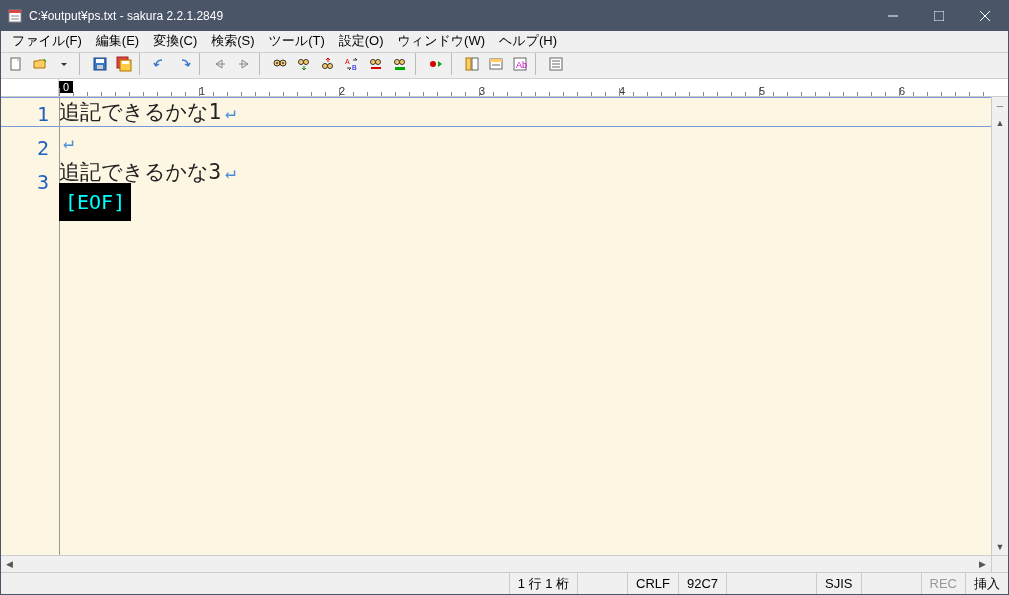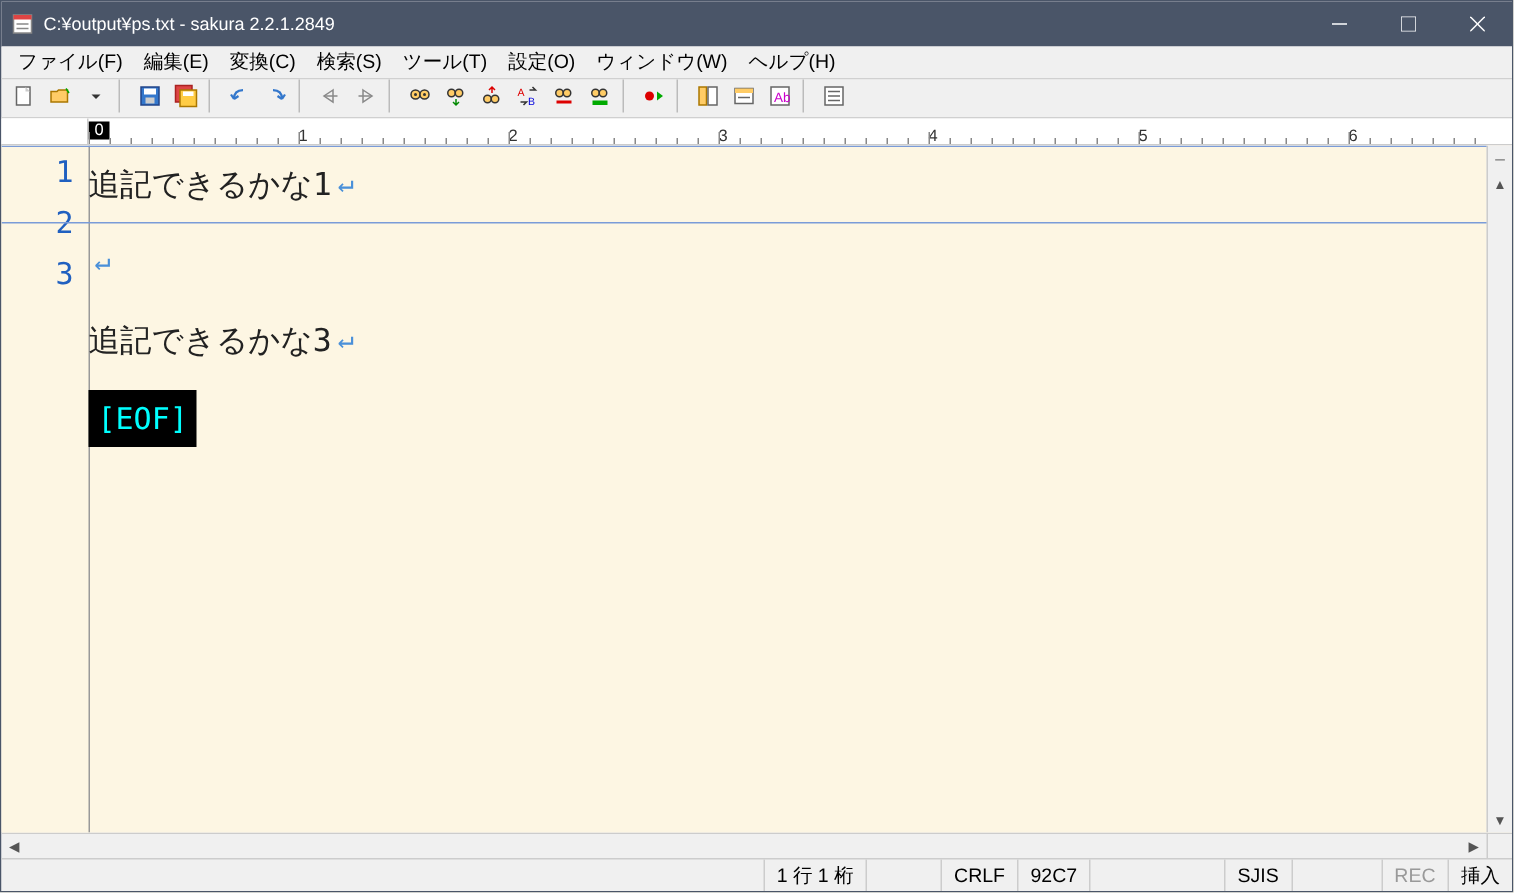--- a/index.html
+++ b/index.html
@@ -19,21 +19,21 @@
 .ruler-gutter { width: 58px; background: #fff; border-right: 1px solid #ccc; }
 .ruler { flex: 1; position: relative; font-size: 10px; color: #555; overflow: hidden; }
 .ruler-zero { position: absolute; left: 0; top: 2px; background: #000; color: #fff; padding: 0 4px; font-size: 11px; }
 .ruler-mark { position: absolute; top: 6px; font-size: 11px; color: #333; }
 .ruler-tick { position: absolute; bottom: 0; width: 1px; height: 4px; background: #888; }
 .ruler-tick.major { height: 8px; }
 .editor-area { flex: 1; display: flex; background: #fdf6e3; position: relative; overflow: hidden; }
 .gutter { width: 58px; background: #fdf6e3; text-align: right; padding-right: 10px; font-size: 20px; color: #2060c0; font-family: Consolas, monospace; }
 .gutter-line { height: 34px; line-height: 34px; }
 .text-area { flex: 1; font-size: 21px; font-family: "MS Gothic", monospace; color: #222; position: relative; }
-.text-line { height: 52px; line-height: 34px; display: flex; align-items: center; }
+.text-line { height: 30px; line-height: 34px; display: flex; align-items: center; }
 .text-line.current { position: relative; }
 .text-line.current::before { content: ""; position: absolute; left: -58px; right: 0; top: 0; bottom: 0; border-top: 1px solid #7a9bd8; border-bottom: 1px solid #7a9bd8; pointer-events: none; }
 .ret { color: #4a90d9; margin-left: 4px; font-size: 18px; }
 .eof { background: #000; color: #0ff; padding: 2px 6px; font-size: 20px; }
 .vline { position: absolute; left: 58px; top: 0; bottom: 0; width: 1px; background: #999; }
 .vscroll { width: 17px; background: #f0f0f0; border-left: 1px solid #ccc; display: flex; flex-direction: column; }
 .scroll-btn { height: 17px; display: flex; align-items: center; justify-content: center; background: #f0f0f0; font-size: 9px; color: #555; }
 .scroll-track { flex: 1; }
 .hscroll-row { height: 17px; background: #f0f0f0; border-top: 1px solid #ccc; display: flex; }
 .hscroll-btn { width: 17px; display: flex; align-items: center; justify-content: center; font-size: 9px; color: #555; }

